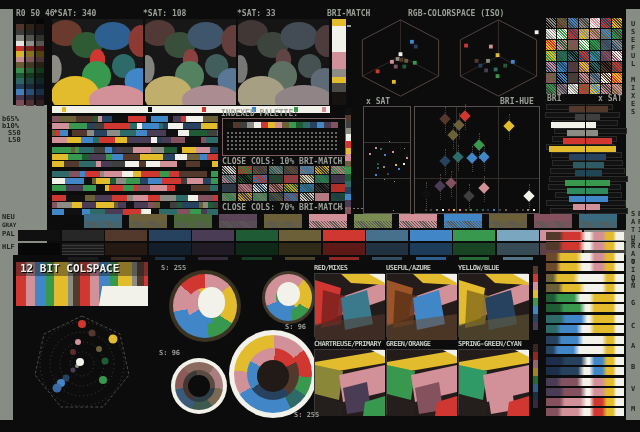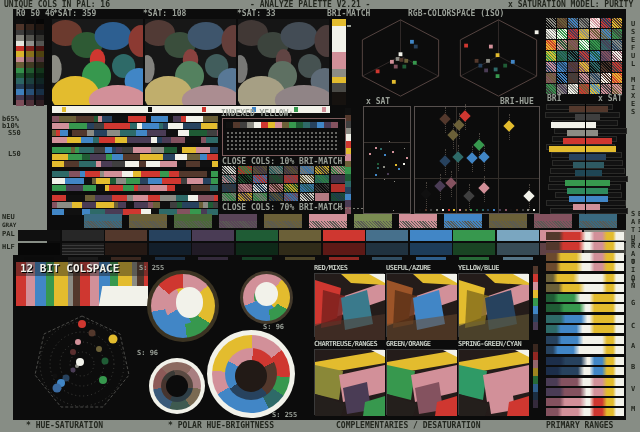--- a/index.html
+++ b/index.html
@@ -15,44 +15,39 @@
 .vt{writing-mode:vertical-rl;text-orientation:upright;color:#23271f;font-size:7px;line-height:7px;letter-spacing:0}
 .panel{border:1px solid #57504e;background:#0c0c0c}
 .pbox{border:1px solid #7d5d5d}
 .ct{color:#c3c9c1;font-size:7px;line-height:8px;white-space:pre;letter-spacing:-0.5px}
 </style>
 </head>
 <body>
 
 <div class="screen">
 
-  <div class="abs bar" style="left:0;top:0;width:640px;height:9px">
-    <span class="abs" style="left:4px;top:0">UNIQUE COLS IN PAL: 16</span>
-    <span class="abs" style="left:250px;top:0">- ANALYZE PALETTE V2.21 -</span>
-    <span class="abs" style="left:508px;top:0">x SATURATION MODEL: PURITY</span>
-  </div>
 
   <div class="abs" style="left:0;top:9px;width:13px;height:411px;background:#878d85"></div>
   <div class="abs" style="left:13px;top:105px;width:34px;height:150px;background:#878d85"></div>
   <div class="abs" style="left:626px;top:9px;width:14px;height:411px;background:#878d85"></div>
   <div class="abs vt" style="left:629px;top:20px;height:110px">USEFUL MIXES</div>
   <div class="abs vt" style="left:629px;top:108px;height:112px;margin-top:102px">BRI &amp; SATURATION</div>
 
   <span class="abs vt" style="left:629px;top:238px">R</span>
   <span class="abs vt" style="left:629px;top:258px">O</span>
   <span class="abs vt" style="left:629px;top:278px">Y</span>
   <span class="abs vt" style="left:629px;top:299px">G</span>
   <span class="abs vt" style="left:629px;top:322px">C</span>
   <span class="abs vt" style="left:629px;top:342px">A</span>
   <span class="abs vt" style="left:629px;top:363px">B</span>
   <span class="abs vt" style="left:629px;top:385px">V</span>
   <span class="abs vt" style="left:629px;top:405px">M</span>
 
   <span class="abs gt" style="left:16px;top:10px">R0 50 46</span>
-  <span class="abs gt" style="left:53px;top:10px">*SAT: 359</span>
+  <span class="abs gt" style="left:53px;top:10px">*SAT: 340</span>
   <span class="abs gt" style="left:143px;top:10px">*SAT: 108</span>
   <span class="abs gt" style="left:237px;top:10px">*SAT: 33</span>
   <span class="abs gt" style="left:327px;top:10px">BRI-MATCH</span>
   <span class="abs gt" style="left:408px;top:10px">RGB-COLORSPACE (ISO)</span>
 
   <div class="abs" style="left:16px;top:19px;width:30px;height:86px">
       <div style="position: absolute; left: 0px; top: 0px; width: 8px; height: 86px; background: rgb(0, 0, 0);">
         <div style="position: absolute; left: 0px; top: 0px; width: 8px; height: 6px; background: rgb(15, 15, 15);"></div>
         <div style="position: absolute; left: 0px; top: 5.4px; width: 8px; height: 6px; background: rgb(79, 53, 42);"></div>
         <div style="position: absolute; left: 0px; top: 10.8px; width: 8px; height: 6px; background: rgb(60, 60, 60);"></div>
@@ -164,21 +159,21 @@
       <div style="position: absolute; left: 96px; top: 1px; width: 4px; height: 5px; background: rgb(16, 16, 16);"></div>
       <div style="position: absolute; left: 150px; top: 1px; width: 4px; height: 5px; background: rgb(207, 55, 48);"></div>
       <div style="position: absolute; left: 200px; top: 1px; width: 4px; height: 5px; background: rgb(65, 134, 198);"></div>
       <div style="position: absolute; left: 242px; top: 1px; width: 4px; height: 5px; background: rgb(55, 152, 78);"></div>
       <div style="position: absolute; left: 270px; top: 1px; width: 4px; height: 5px; background: rgb(210, 144, 153);"></div>
     </div>
 
   <span class="abs dk sm" style="left:2px;top:116px">b65%</span>
   <span class="abs dk sm" style="left:2px;top:123px">b10%</span>
   <span class="abs dk sm" style="left:8px;top:130px">S50</span>
-  <span class="abs dk sm" style="left:8px;top:151px">L50</span>
+  <span class="abs dk sm" style="left:8px;top:137px">L50</span>
 
   <div class="abs" style="left:52px;top:116px;width:166px;height:100px">
       <div style="position: absolute; left: 0px; top: 0px; width: 7px; height: 6px; background: rgb(132, 82, 95);"></div>
       <div style="position: absolute; left: 7px; top: 0px; width: 17px; height: 6px; background: rgb(107, 96, 56);"></div>
       <div style="position: absolute; left: 24px; top: 0px; width: 10px; height: 6px; background: rgb(83, 56, 44);"></div>
       <div style="position: absolute; left: 34px; top: 0px; width: 8px; height: 6px; background: rgb(83, 56, 44);"></div>
       <div style="position: absolute; left: 42px; top: 0px; width: 4px; height: 6px; background: rgb(31, 92, 53);"></div>
       <div style="position: absolute; left: 46px; top: 0px; width: 4px; height: 6px; background: rgb(210, 144, 153);"></div>
       <div style="position: absolute; left: 50px; top: 0px; width: 10px; height: 6px; background: rgb(39, 66, 94);"></div>
       <div style="position: absolute; left: 60px; top: 0px; width: 16px; height: 6px; background: rgb(16, 16, 16);"></div>
@@ -384,21 +379,21 @@
       <div style="position: absolute; left: 0px; top: 52.8px; width: 6px; height: 7px; background: rgb(107, 96, 56);"></div>
       <div style="position: absolute; left: 0px; top: 59.4px; width: 6px; height: 7px; background: rgb(55, 152, 78);"></div>
       <div style="position: absolute; left: 0px; top: 66px; width: 6px; height: 7px; background: rgb(31, 92, 53);"></div>
       <div style="position: absolute; left: 0px; top: 72.6px; width: 6px; height: 7px; background: rgb(46, 106, 104);"></div>
       <div style="position: absolute; left: 0px; top: 79.2px; width: 6px; height: 7px; background: rgb(39, 66, 94);"></div>
       <div style="position: absolute; left: 0px; top: 85.8px; width: 6px; height: 7px; background: rgb(65, 134, 198);"></div>
       <div style="position: absolute; left: 0px; top: 92.4px; width: 6px; height: 7px; background: rgb(74, 60, 85);"></div>
       <div style="position: absolute; left: 0px; top: 99px; width: 6px; height: 7px; background: rgb(132, 82, 95);"></div>
     </div>
 
-  <span class="abs gt" style="left:221px;top:110px">INDEXED YELLOW:</span>
+  <span class="abs gt" style="left:221px;top:110px">INDEXED PALETTE:</span>
   <div class="abs pbox" style="left:222px;top:118px;width:124px;height:38px">
     <div class="abs" style="left:3px;top:3px;width:112px;height:6px">
         <div style="position: absolute; left: 0px; top: 0px; width: 7px; height: 6px; background: rgb(16, 16, 16);"></div>
         <div style="position: absolute; left: 7px; top: 0px; width: 7px; height: 6px; background: rgb(83, 56, 44);"></div>
         <div style="position: absolute; left: 14px; top: 0px; width: 7px; height: 6px; background: rgb(63, 63, 63);"></div>
         <div style="position: absolute; left: 21px; top: 0px; width: 7px; height: 6px; background: rgb(140, 140, 132);"></div>
         <div style="position: absolute; left: 28px; top: 0px; width: 7px; height: 6px; background: rgb(242, 242, 234);"></div>
         <div style="position: absolute; left: 35px; top: 0px; width: 7px; height: 6px; background: rgb(207, 55, 48);"></div>
         <div style="position: absolute; left: 42px; top: 0px; width: 7px; height: 6px; background: rgb(227, 188, 46);"></div>
         <div style="position: absolute; left: 49px; top: 0px; width: 7px; height: 6px; background: rgb(210, 144, 153);"></div>
@@ -764,21 +759,21 @@
         <circle cx="64" cy="56" r="4" fill="#f2f2ea"></circle>
         <circle cx="89" cy="55" r="3.5" fill="#1f5c35"></circle>
         <circle cx="87" cy="74" r="4" fill="#37984e"></circle>
         <circle cx="50" cy="72" r="3.5" fill="#27425e"></circle>
         <circle cx="45" cy="77" r="4" fill="#4186c6"></circle>
         <circle cx="41" cy="82" r="4.5" fill="#3a6aa0"></circle>
         <circle cx="57" cy="64" r="2.5" fill="#4a3c55"></circle>
         <circle cx="39" cy="70" r="2.5" fill="#101010"></circle>
       </svg></div>
 
-  <div class="abs" style="left:135px;top:262px;width:168px;height:158px">
+  <div class="abs" style="left:157px;top:262px;width:168px;height:158px">
     <span class="abs gt sm" style="left:4px;top:3px;z-index:5">S: 255</span>
     <span class="abs gt sm" style="left:128px;top:62px;z-index:5">S: 96</span>
     <span class="abs gt sm" style="left:2px;top:88px;z-index:5">S: 96</span>
     <span class="abs gt sm" style="left:137px;top:150px;z-index:5">S: 255</span>
   <div style="position: absolute; left: 12px; top: 8px; width: 72px; height: 72px; border-radius: 50%; background: rgb(59, 51, 34);">
         <div style="position: absolute; inset: 4px; border-radius: 50%; background: conic-gradient(from -50deg, rgb(207, 55, 48) 0deg, rgb(207, 55, 48) 14%, rgb(210, 144, 153) 14%, rgb(210, 144, 153) 28%, rgb(227, 188, 46) 28%, rgb(227, 188, 46) 48%, rgb(55, 152, 78) 48%, rgb(55, 152, 78) 62%, rgb(65, 134, 198) 62%, rgb(65, 134, 198) 86%, rgb(210, 144, 153) 86%);"></div>
         <div style="position: absolute; inset: 18px; border-radius: 50%; background: conic-gradient(from -20deg, rgb(227, 188, 46) 0deg, rgb(227, 188, 46) 32%, rgb(55, 152, 78) 32%, rgb(55, 152, 78) 48%, rgb(65, 134, 198) 48%, rgb(65, 134, 198) 72%, rgb(210, 144, 153) 72%);"></div>
         <div style="position: absolute; left: 40%; top: 24%; width: 38%; height: 42%; border-radius: 50%; background: rgb(242, 242, 234);"></div>
       </div>
       <div style="position: absolute; left: 105px; top: 9px; width: 53px; height: 53px; border-radius: 50%; background: rgb(67, 57, 43);">
@@ -795,21 +790,21 @@
         <div style="position: absolute; inset: 5px; border-radius: 50%; background: conic-gradient(from -85deg, rgb(227, 188, 46) 0deg, rgb(227, 188, 46) 24%, rgb(210, 144, 153) 24%, rgb(210, 144, 153) 38%, rgb(207, 55, 48) 38%, rgb(207, 55, 48) 50%, rgb(55, 152, 78) 50%, rgb(55, 152, 78) 58%, rgb(46, 106, 104) 58%, rgb(46, 106, 104) 66%, rgb(65, 134, 198) 66%, rgb(65, 134, 198) 90%, rgb(210, 144, 153) 90%);"></div>
         <div style="position: absolute; inset: 18px; border-radius: 50%; background: conic-gradient(from -60deg, rgb(210, 144, 153) 0deg, rgb(210, 144, 153) 18%, rgb(207, 55, 48) 18%, rgb(207, 55, 48) 34%, rgb(83, 56, 44) 34%, rgb(83, 56, 44) 56%, rgb(39, 66, 94) 56%, rgb(39, 66, 94) 82%, rgb(65, 134, 198) 82%);"></div>
         <div style="position: absolute; left: 32%; top: 34%; width: 36%; height: 36%; border-radius: 50%; background: rgb(34, 26, 22);"></div>
       </div>
     </div>
 
   <div class="abs" style="left:314px;top:262px;width:216px;height:156px">
     <span class="abs ct" style="left:0;top:2px">RED/MIXES</span>
     <span class="abs ct" style="left:72px;top:2px">USEFUL/AZURE</span>
     <span class="abs ct" style="left:144px;top:2px">YELLOW/BLUE</span>
-    <span class="abs ct" style="left:0;top:78px">CHARTREUSE/RANGES</span>
+    <span class="abs ct" style="left:0;top:78px">CHARTREUSE/PRIMARY</span>
     <span class="abs ct" style="left:72px;top:78px">GREEN/ORANGE</span>
     <span class="abs ct" style="left:144px;top:78px">SPRING-GREEN/CYAN</span>
     <div class="abs" style="left:0;top:11px;width:70px;height:64px;border:1px solid #3a3a3a"><svg width="70" height="66" viewBox="0 0 70 66" preserveAspectRatio="none">
           <rect width="70" height="66" fill="#241c1a"></rect>
           <polygon points="0,32 70,8 70,26 0,50" fill="#d29099"></polygon>
           <polygon points="0,6 26,14 22,44 0,52" fill="#cf3730"></polygon>
           <polygon points="8,16 30,22 26,50 6,54" fill="rgb(124,33,29)" opacity="0.85"></polygon>
           <polygon points="26,24 52,16 58,50 30,56" fill="#3a7a8c"></polygon>
           <polygon points="26,0 70,0 70,11 36,9" fill="#e3bc2e"></polygon>
           <polygon points="54,0 70,0 70,9" fill="#f2f2ea"></polygon>
@@ -901,19 +896,13 @@
       <div style="position: absolute; left: 0px; top: 104px; width: 78px; height: 8px; background: linear-gradient(90deg, rgb(39, 66, 94) 0px, rgb(39, 66, 94) 14%, rgb(65, 134, 198) 20%, rgb(65, 134, 198) 40%, rgb(242, 242, 234) 48%, rgb(242, 242, 234) 56%, rgb(242, 242, 234) 62%, rgb(242, 242, 234) 72%, rgb(227, 188, 46) 78%, rgb(227, 188, 46) 86%, rgb(242, 242, 234) 90%);"></div>
       <div style="position: absolute; left: 0px; top: 114px; width: 78px; height: 8px; background: linear-gradient(90deg, rgb(39, 66, 94) 0px, rgb(39, 66, 94) 9%, rgb(65, 134, 198) 15%, rgb(65, 134, 198) 35%, rgb(242, 242, 234) 43%, rgb(242, 242, 234) 56%, rgb(242, 242, 234) 62%, rgb(242, 242, 234) 72%, rgb(227, 188, 46) 78%, rgb(227, 188, 46) 86%, rgb(242, 242, 234) 90%);"></div>
       <div style="position: absolute; left: 0px; top: 124.8px; width: 78px; height: 8px; background: linear-gradient(90deg, rgb(28, 46, 74) 0px, rgb(28, 46, 74) 19%, rgb(39, 66, 94) 25%, rgb(39, 66, 94) 45%, rgb(242, 242, 234) 53%, rgb(242, 242, 234) 56%, rgb(65, 134, 198) 62%, rgb(65, 134, 198) 72%, rgb(227, 188, 46) 78%, rgb(227, 188, 46) 86%, rgb(242, 242, 234) 90%);"></div>
       <div style="position: absolute; left: 0px; top: 134.8px; width: 78px; height: 8px; background: linear-gradient(90deg, rgb(28, 46, 74) 0px, rgb(28, 46, 74) 15%, rgb(39, 66, 94) 21%, rgb(39, 66, 94) 41%, rgb(242, 242, 234) 49%, rgb(242, 242, 234) 56%, rgb(65, 134, 198) 62%, rgb(65, 134, 198) 72%, rgb(227, 188, 46) 78%, rgb(227, 188, 46) 86%, rgb(242, 242, 234) 90%);"></div>
       <div style="position: absolute; left: 0px; top: 145.6px; width: 78px; height: 8px; background: linear-gradient(90deg, rgb(74, 60, 85) 0px, rgb(74, 60, 85) 14%, rgb(132, 82, 95) 20%, rgb(132, 82, 95) 40%, rgb(242, 242, 234) 48%, rgb(242, 242, 234) 56%, rgb(210, 144, 153) 62%, rgb(210, 144, 153) 72%, rgb(227, 188, 46) 78%, rgb(227, 188, 46) 86%, rgb(242, 242, 234) 90%);"></div>
       <div style="position: absolute; left: 0px; top: 155.6px; width: 78px; height: 8px; background: linear-gradient(90deg, rgb(74, 60, 85) 0px, rgb(74, 60, 85) 18%, rgb(132, 82, 95) 24%, rgb(132, 82, 95) 44%, rgb(242, 242, 234) 52%, rgb(242, 242, 234) 56%, rgb(210, 144, 153) 62%, rgb(210, 144, 153) 72%, rgb(227, 188, 46) 78%, rgb(227, 188, 46) 86%, rgb(242, 242, 234) 90%);"></div>
       <div style="position: absolute; left: 0px; top: 166.4px; width: 78px; height: 8px; background: linear-gradient(90deg, rgb(132, 82, 95) 0px, rgb(132, 82, 95) 18%, rgb(210, 144, 153) 24%, rgb(210, 144, 153) 44%, rgb(242, 242, 234) 52%, rgb(242, 242, 234) 56%, rgb(207, 55, 48) 62%, rgb(207, 55, 48) 72%, rgb(227, 188, 46) 78%, rgb(227, 188, 46) 86%, rgb(242, 242, 234) 90%);"></div>
       <div style="position: absolute; left: 0px; top: 176.4px; width: 78px; height: 8px; background: linear-gradient(90deg, rgb(132, 82, 95) 0px, rgb(132, 82, 95) 15%, rgb(210, 144, 153) 21%, rgb(210, 144, 153) 41%, rgb(242, 242, 234) 49%, rgb(242, 242, 234) 56%, rgb(207, 55, 48) 62%, rgb(207, 55, 48) 72%, rgb(227, 188, 46) 78%, rgb(227, 188, 46) 86%, rgb(242, 242, 234) 90%);"></div>
     </div>
 
-  <div class="abs bar" style="left:0;top:420px;width:640px;height:12px;line-height:12px">
-    <span class="abs" style="left:26px;top:0">* HUE-SATURATION</span>
-    <span class="abs" style="left:168px;top:0">* POLAR HUE-BRIGHTNESS</span>
-    <span class="abs" style="left:336px;top:0">COMPLEMENTARIES / DESATURATION</span>
-    <span class="abs" style="left:546px;top:0">PRIMARY RANGES</span>
-  </div>
 </div>
 
 </body></html>

